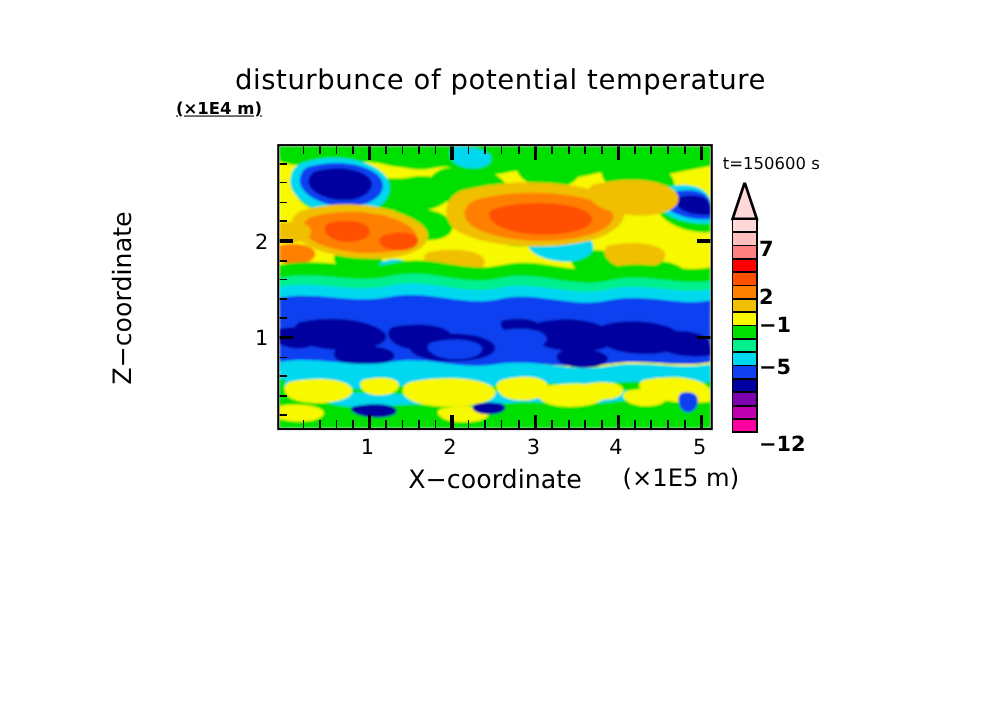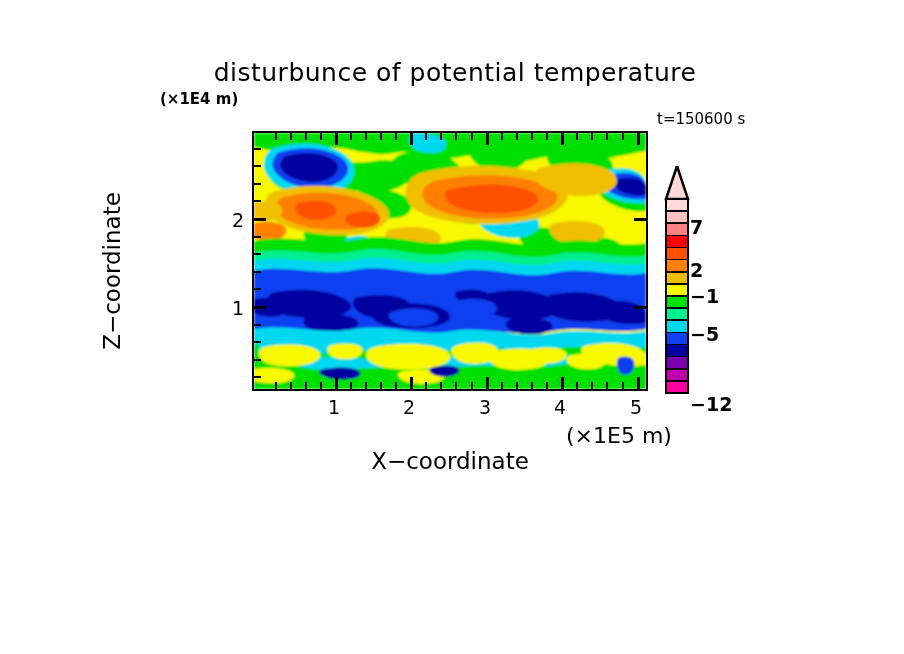--- a/index.html
+++ b/index.html
@@ -29,25 +29,26 @@
     letter-spacing: 0.5px;
     white-space: nowrap;
   }
   #zaxis-unit {
     position: absolute;
     left: 160px;
     top: 90px;
     font-size: 15px;
     font-weight: bold;
     white-space: nowrap;
+    text-decoration: underline;
   }
   #time-stamp {
     position: absolute;
     left: 657px;
-    top: 110px;
+    top: 140px;
     font-size: 15px;
     white-space: nowrap;
     text-align: center;
   }
 
   
   #plot-frame {
     position: absolute;
     left: 252px;
     top: 131px;
@@ -56,21 +57,21 @@
     box-sizing: border-box;
     border: 2px solid #000000;
     overflow: hidden;
   }
   #plot-frame svg { display: block; width: 392px; height: 256px; }
 
   
   #xaxis-title {
     position: absolute;
     left: 250px;
-    top: 448px;
+    top: 424px;
     width: 400px;
     text-align: center;
     font-size: 23px;
     white-space: nowrap;
   }
   #xaxis-unit {
     position: absolute;
     left: 566px;
     top: 423px;
     font-size: 22px;

